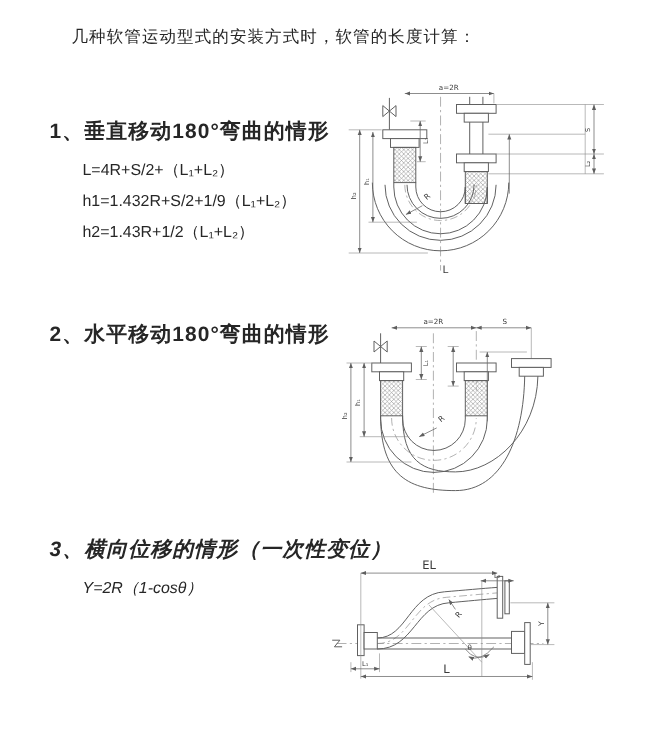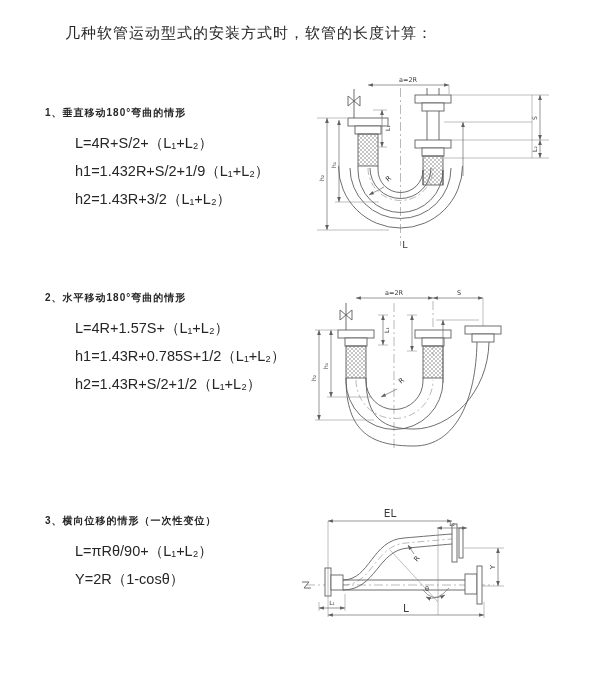--- a/index.html
+++ b/index.html
@@ -1,25 +1,25 @@
 <!DOCTYPE html>
 <html><head>
 <meta charset="utf-8">
 <style>
   html,body{margin:0;padding:0;background:#ffffff;}
   .page{position:relative;width:600px;height:675px;background:#fff;overflow:hidden;
         font-family:"Liberation Sans","DejaVu Sans",sans-serif;color:#262626;}
   .title{position:absolute;left:33px;top:24px;font-size:15px;letter-spacing:1px;font-weight:400;margin-left:32px;}
   .sec{position:absolute;left:45px;}
-  .sec-heading{font-size:10px;letter-spacing:1px;font-weight:600;margin:0 0 9px 0;}
+  .sec-heading{font-size:19px;letter-spacing:1px;font-weight:600;margin:0 0 9px 0;}
   .formulas{margin-left:30px;}
   .formula{height:28px;line-height:28px;font-size:14.5px;white-space:pre;}
   .sec1{top:106px;}
   .sec2{top:291px;}
-  .sec3{top:514px;}
+  .sec3{top:486px;font-style:italic;}
   .diag{position:absolute;}
   .d1{left:303px;top:68px;}
   .d2{left:302px;top:283px;}
   .d3{left:298px;top:498px;}
   svg .ln{stroke:#5f5f5f;stroke-width:0.9;fill:none;}
   svg .fit{stroke:#5f5f5f;stroke-width:0.9;fill:#ffffff;}
   svg .dim{stroke:#6b6b6b;stroke-width:0.7;fill:none;}
   svg .ext{stroke:#8a8a8a;stroke-width:0.55;fill:none;}
   svg .cl{stroke:#8a8a8a;stroke-width:0.6;fill:none;stroke-dasharray:9 3 2 3;}
   svg .cla{stroke:#8a8a8a;stroke-width:0.6;fill:none;stroke-dasharray:7 3 2 3;}
@@ -31,37 +31,31 @@
 
 <div class="page">
 
   <div class="title">几种软管运动型式的安装方式时，软管的长度计算：</div>
 
   <div class="sec sec1">
     <div class="sec-heading">1、垂直移动180°弯曲的情形</div>
     <div class="formulas">
       <div class="formula">L=4R+S/2+（L₁+L₂）</div>
       <div class="formula">h1=1.432R+S/2+1/9（L₁+L₂）</div>
-      <div class="formula">h2=1.43R+3/2（L₁+L₂）</div>
+      <div class="formula">h2=1.43R+1/2（L₁+L₂）</div>
     </div>
   </div>
 
   <div class="sec sec2">
     <div class="sec-heading">2、水平移动180°弯曲的情形</div>
-    <div class="formulas">
-      <div class="formula">L=4R+1.57S+（L₁+L₂）</div>
-      <div class="formula">h1=1.43R+0.785S+1/2（L₁+L₂）</div>
-      <div class="formula">h2=1.43R+S/2+1/2（L₁+L₂）</div>
-    </div>
   </div>
 
   <div class="sec sec3">
     <div class="sec-heading">3、横向位移的情形（一次性变位）</div>
     <div class="formulas">
-      <div class="formula">L=πRθ/90+（L₁+L₂）</div>
       <div class="formula">Y=2R（1-cosθ）</div>
     </div>
   </div>
 
   <svg class="diag d1" width="270" height="190" viewBox="0 0 270 190">
     <defs>
       <marker id="arr" viewBox="0 0 10 10" refX="10" refY="5" markerWidth="7" markerHeight="7" orient="auto-start-reverse">
         <path d="M0,1.2 L10,5 L0,8.8 z" fill="#5f5f5f"></path>
       </marker>
       <pattern id="braid" width="4" height="4" patternUnits="userSpaceOnUse">

